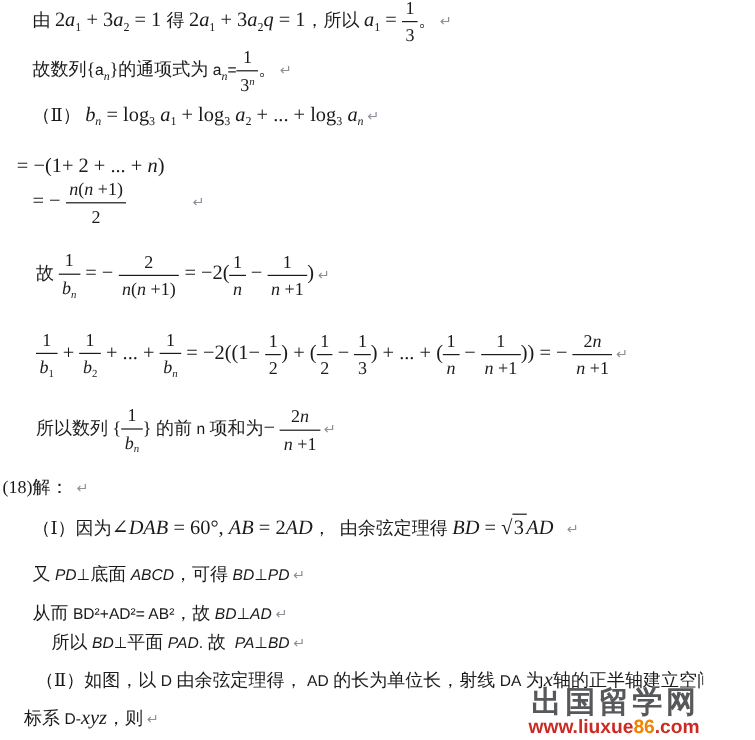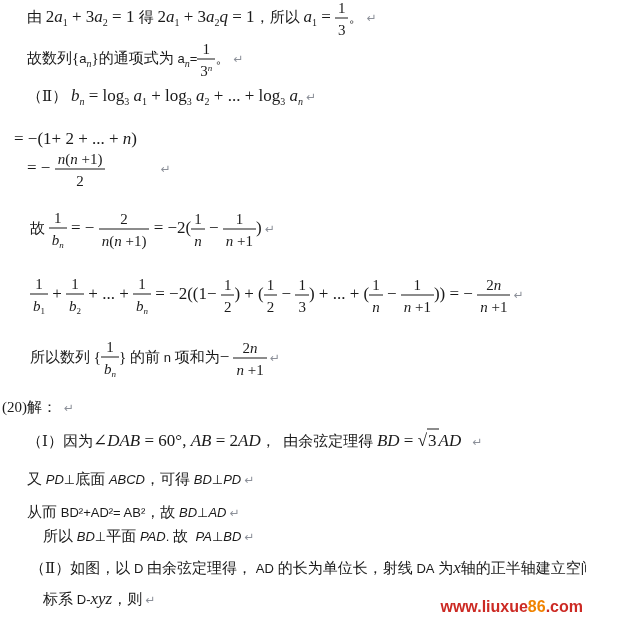--- a/index.html
+++ b/index.html
@@ -48,24 +48,25 @@
 <div class="page">
   <div id="lines">
       <div class="line" style="left: 27px; top: 18px;"><span class="c">由 </span><span class="m">2</span><span class="m i">a</span><span class="m sb">1</span><span class="m"> + 3</span><span class="m i">a</span><span class="m sb">2</span><span class="m"> = 1 </span><span class="c">得 </span><span class="m">2</span><span class="m i">a</span><span class="m sb">1</span><span class="m"> + 3</span><span class="m i">a</span><span class="m sb">2</span><span class="m i">q</span><span class="m"> = 1</span><span class="c">，所以 </span><span class="m i">a</span><span class="m sb">1</span><span class="m"> = </span><span class="frac"><span class="num"><span class="m">1</span></span><span class="den"><span class="m">3</span></span></span><span class="c">。</span><span class="ret">↵</span></div>
       <div class="line" style="left: 27px; top: 59px;"><span class="c">故数列{</span><span class="s">a</span><span class="m sb i">n</span><span class="c">}的通项式为 </span><span class="s">a</span><span class="m sb i">n</span><span class="s">=</span><span class="frac"><span class="num"><span class="m">1</span></span><span class="den"><span class="m">3</span><span class="m sp i">n</span></span></span><span class="c">。</span><span class="ret">↵</span></div>
       <div class="line" style="left: 27px; top: 97px;"><span class="c">（Ⅱ） </span><span class="m i">b</span><span class="m sb i">n</span><span class="m"> = log</span><span class="m sb">3</span><span class="m"> </span><span class="m i">a</span><span class="m sb">1</span><span class="m"> + log</span><span class="m sb">3</span><span class="m"> </span><span class="m i">a</span><span class="m sb">2</span><span class="m"> + ... + log</span><span class="m sb">3</span><span class="m"> </span><span class="m i">a</span><span class="m sb i">n</span><span class="ret">↵</span></div>
       <div class="line" style="left: 14px; top: 138px;"><span class="m">= −(1+ 2 + ... + </span><span class="m i">n</span><span class="m">)</span></div>
       <div class="line" style="left: 27px; top: 169px;"><span class="m">= − </span><span class="frac"><span class="num"><span class="m i">n</span><span class="m">(</span><span class="m i">n</span><span class="m"> +1)</span></span><span class="den"><span class="m">2</span></span></span><span class="gap" style="width: 52px;"></span><span class="ret">↵</span></div>
       <div class="line" style="left: 30px; top: 229px;"><span class="c">故 </span><span class="frac"><span class="num"><span class="m">1</span></span><span class="den"><span class="m i">b</span><span class="m sb i">n</span></span></span><span class="m"> = − </span><span class="frac"><span class="num"><span class="m">2</span></span><span class="den"><span class="m i">n</span><span class="m">(</span><span class="m i">n</span><span class="m"> +1)</span></span></span><span class="m"> = −2(</span><span class="frac"><span class="num"><span class="m">1</span></span><span class="den"><span class="m i">n</span></span></span><span class="m"> − </span><span class="frac"><span class="num"><span class="m">1</span></span><span class="den"><span class="m i">n</span><span class="m"> +1</span></span></span><span class="m">)</span><span class="ret">↵</span></div>
       <div class="line" style="left: 30px; top: 295px;"><span class="frac"><span class="num"><span class="m">1</span></span><span class="den"><span class="m i">b</span><span class="m sb">1</span></span></span><span class="m"> + </span><span class="frac"><span class="num"><span class="m">1</span></span><span class="den"><span class="m i">b</span><span class="m sb">2</span></span></span><span class="m"> + ... + </span><span class="frac"><span class="num"><span class="m">1</span></span><span class="den"><span class="m i">b</span><span class="m sb i">n</span></span></span><span class="m"> = −2((1− </span><span class="frac"><span class="num"><span class="m">1</span></span><span class="den"><span class="m">2</span></span></span><span class="m">) + (</span><span class="frac"><span class="num"><span class="m">1</span></span><span class="den"><span class="m">2</span></span></span><span class="m"> − </span><span class="frac"><span class="num"><span class="m">1</span></span><span class="den"><span class="m">3</span></span></span><span class="m">) + ... + (</span><span class="frac"><span class="num"><span class="m">1</span></span><span class="den"><span class="m i">n</span></span></span><span class="m"> − </span><span class="frac"><span class="num"><span class="m">1</span></span><span class="den"><span class="m i">n</span><span class="m"> +1</span></span></span><span class="m">)) = − </span><span class="frac"><span class="num"><span class="m">2</span><span class="m i">n</span></span><span class="den"><span class="m i">n</span><span class="m"> +1</span></span></span><span class="ret">↵</span></div>
       <div class="line" style="left: 30px; top: 358px;"><span class="c">所以数列 {</span><span class="frac"><span class="num"><span class="m">1</span></span><span class="den"><span class="m i">b</span><span class="m sb i">n</span></span></span><span class="c">} 的前 </span><span class="s">n</span><span class="c"> 项和为</span><span class="m">− </span><span class="frac"><span class="num"><span class="m">2</span><span class="m i">n</span></span><span class="den"><span class="m i">n</span><span class="m"> +1</span></span></span><span class="ret">↵</span></div>
-      <div class="line" style="left: 2px; top: 406px;"><span class="c">(20)解： </span><span class="ret">↵</span></div>
+      <div class="line" style="left: 2px; top: 406px;"><span class="c">(18)解： </span><span class="ret">↵</span></div>
       <div class="line" style="left: 27px; top: 440px;"><span class="c">（Ⅰ）因为</span><span class="m">∠</span><span class="m i">DAB</span><span class="m"> = 60°</span><span class="m">, </span><span class="m i">AB</span><span class="m"> = 2</span><span class="m i">AD</span><span class="c">，  由余弦定理得 </span><span class="m i">BD</span><span class="m"> = </span><span class="sqrt"><span class="rad">√</span><span class="radicand"><span class="m">3</span></span></span><span class="m i">AD</span><span class="gap" style="width: 8px;"></span><span class="ret">↵</span></div>
       <div class="line" style="left: 27px; top: 479px; margin-top: 32px;"><span class="c">从而 </span><span class="s">BD²+AD²= AB²</span><span class="c">，故 </span><span class="s i">BD</span><span class="s">⊥</span><span class="s i">AD</span><span class="ret">↵</span></div>
       <div class="line" style="left: 27px; top: 478px;"><span class="c">又 </span><span class="s i">PD</span><span class="s">⊥</span><span class="c">底面 </span><span class="s i">ABCD</span><span class="c">，可得 </span><span class="s i">BD</span><span class="s">⊥</span><span class="s i">PD</span><span class="ret">↵</span></div>
       <div class="line" style="left: 27px; top: 535px; margin-left: 16px;"><span class="c">所以 </span><span class="s i">BD</span><span class="s">⊥</span><span class="c">平面 </span><span class="s i">PAD</span><span class="s">.</span><span class="c"> 故  </span><span class="s i">PA</span><span class="s">⊥</span><span class="s i">BD</span><span class="ret">↵</span></div>
       <div class="line" style="left: 30px; top: 567px;"><span class="c">（Ⅱ）如图，以 </span><span class="s">D</span><span class="c"> 由余弦定理得， </span><span class="s">AD</span><span class="c"> 的长为单位长，射线 </span><span class="s">DA</span><span class="c"> 为</span><span class="m i">x</span><span class="c">轴的正半轴建立空间直角坐</span></div>
-      <div class="line" style="left: 43px; top: 598px;"><span class="c">标系 </span><span class="s">D-</span><span class="m i">xyz</span><span class="c">，则</span><span class="ret">↵</span></div>
+      <div class="line" style="left: 20px; top: 598px;"><span class="c">标系 </span><span class="s">D-</span><span class="m i">xyz</span><span class="c">，则</span><span class="ret">↵</span></div>
     </div>
   <div class="watermark">
+    <div class="wm-brand">出国留学网</div>
     <div class="wm-url"><span>www.liuxue</span><span class="wm-86">86</span><span>.com</span></div>
   </div>
 </div>
 
 </body></html>

